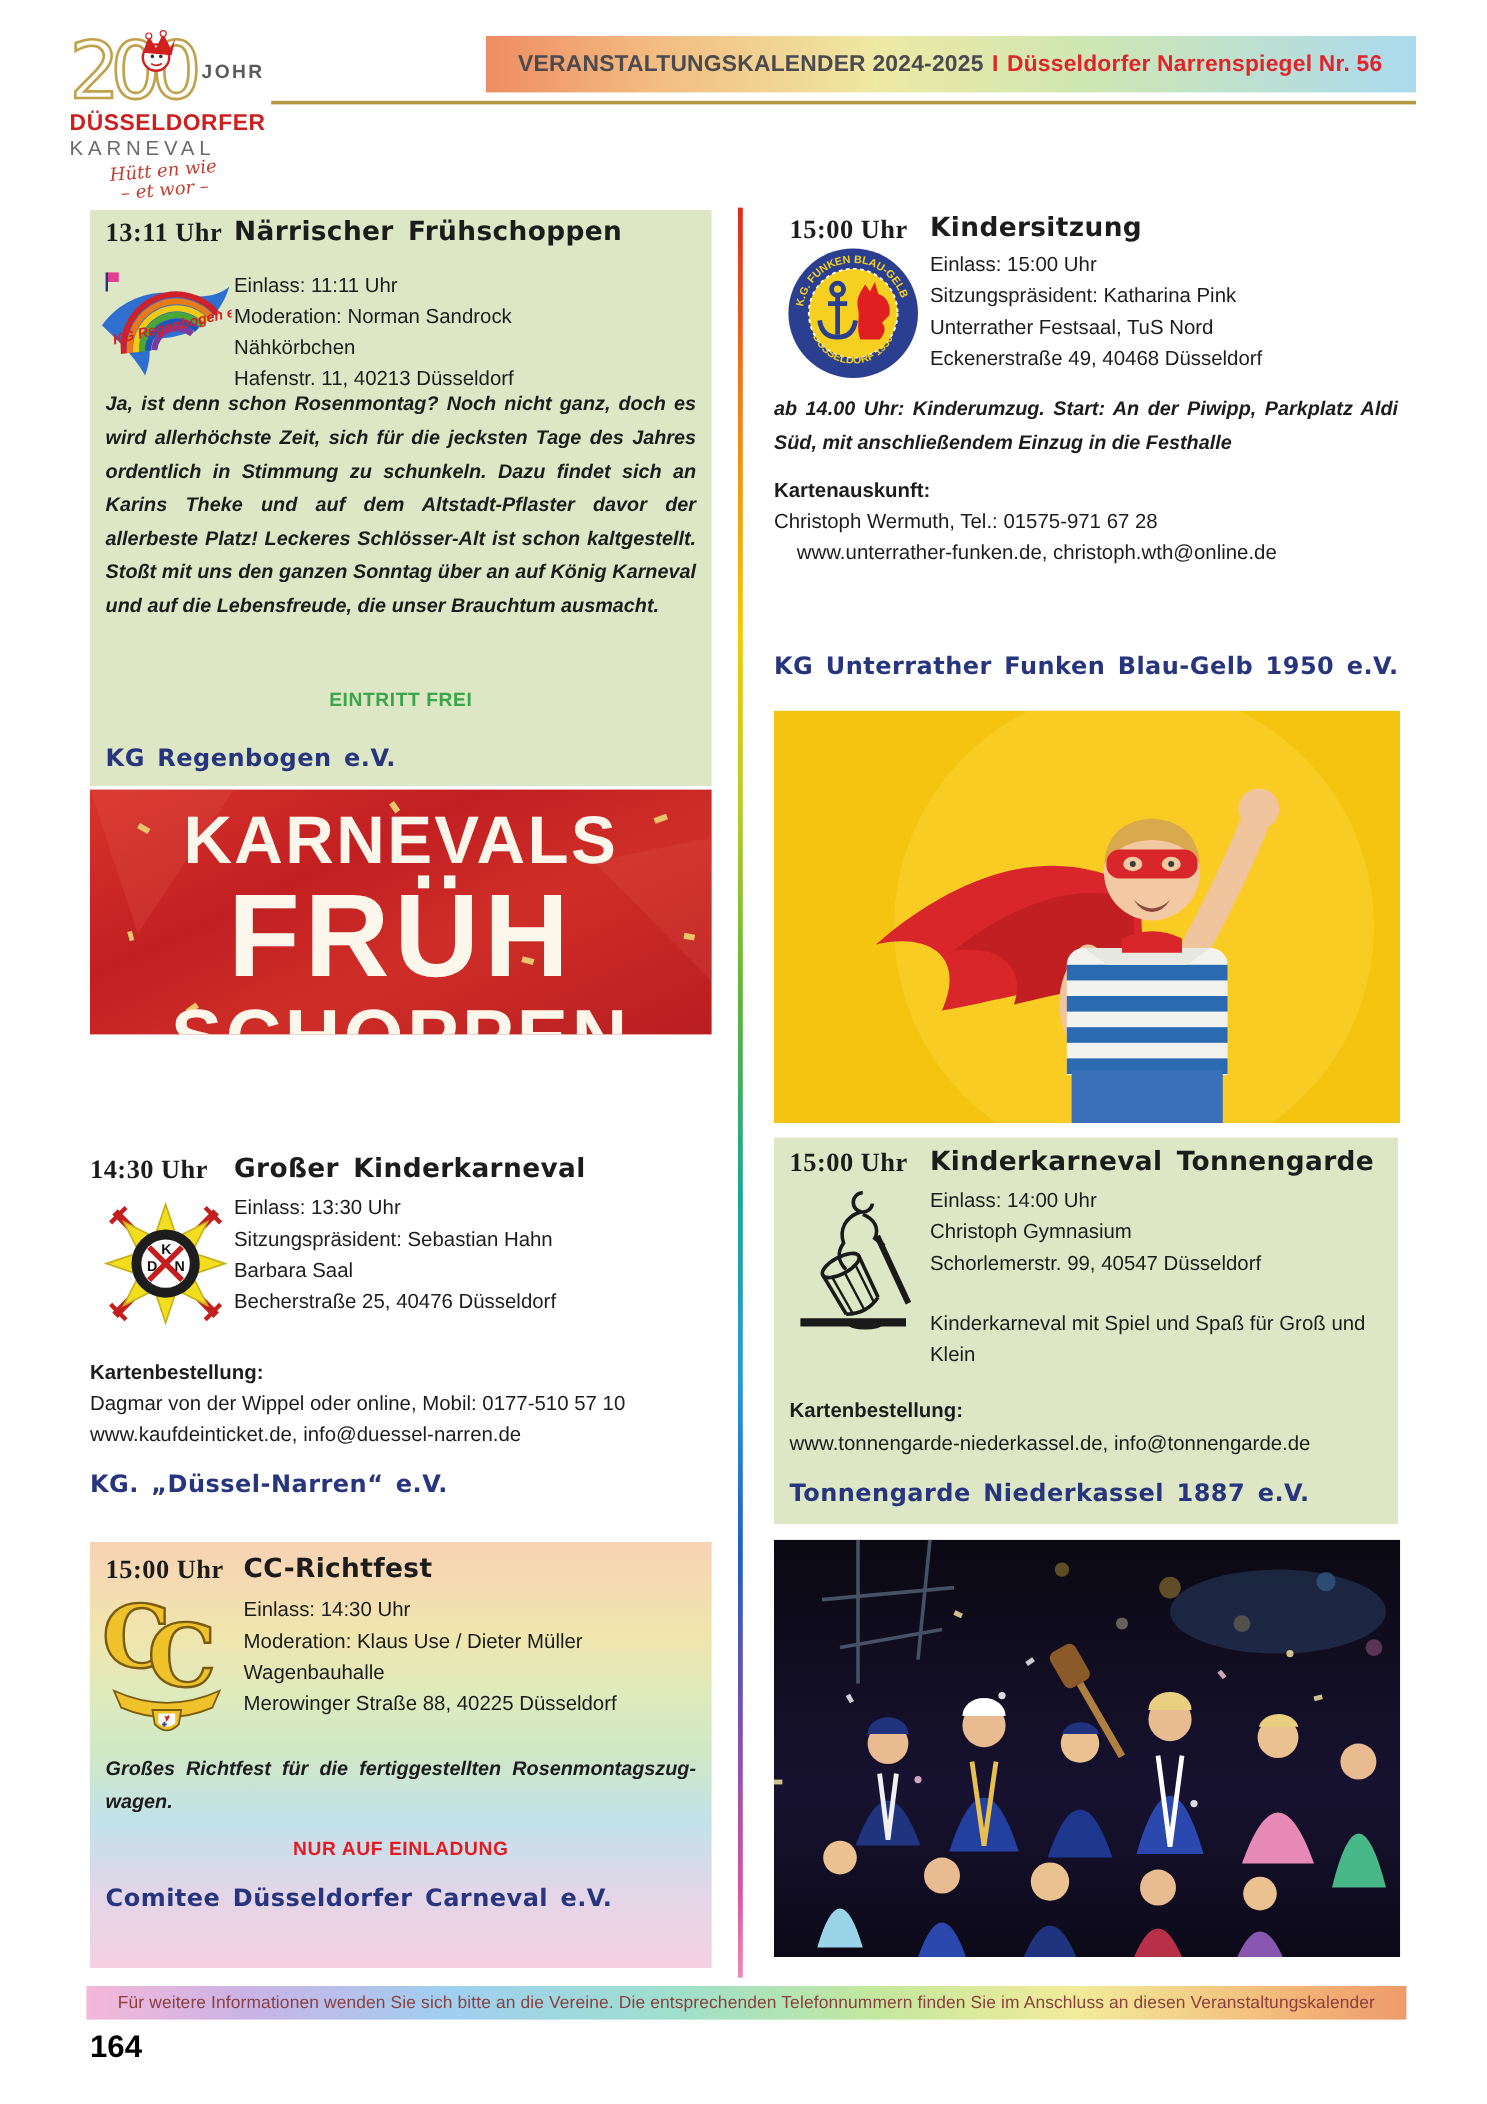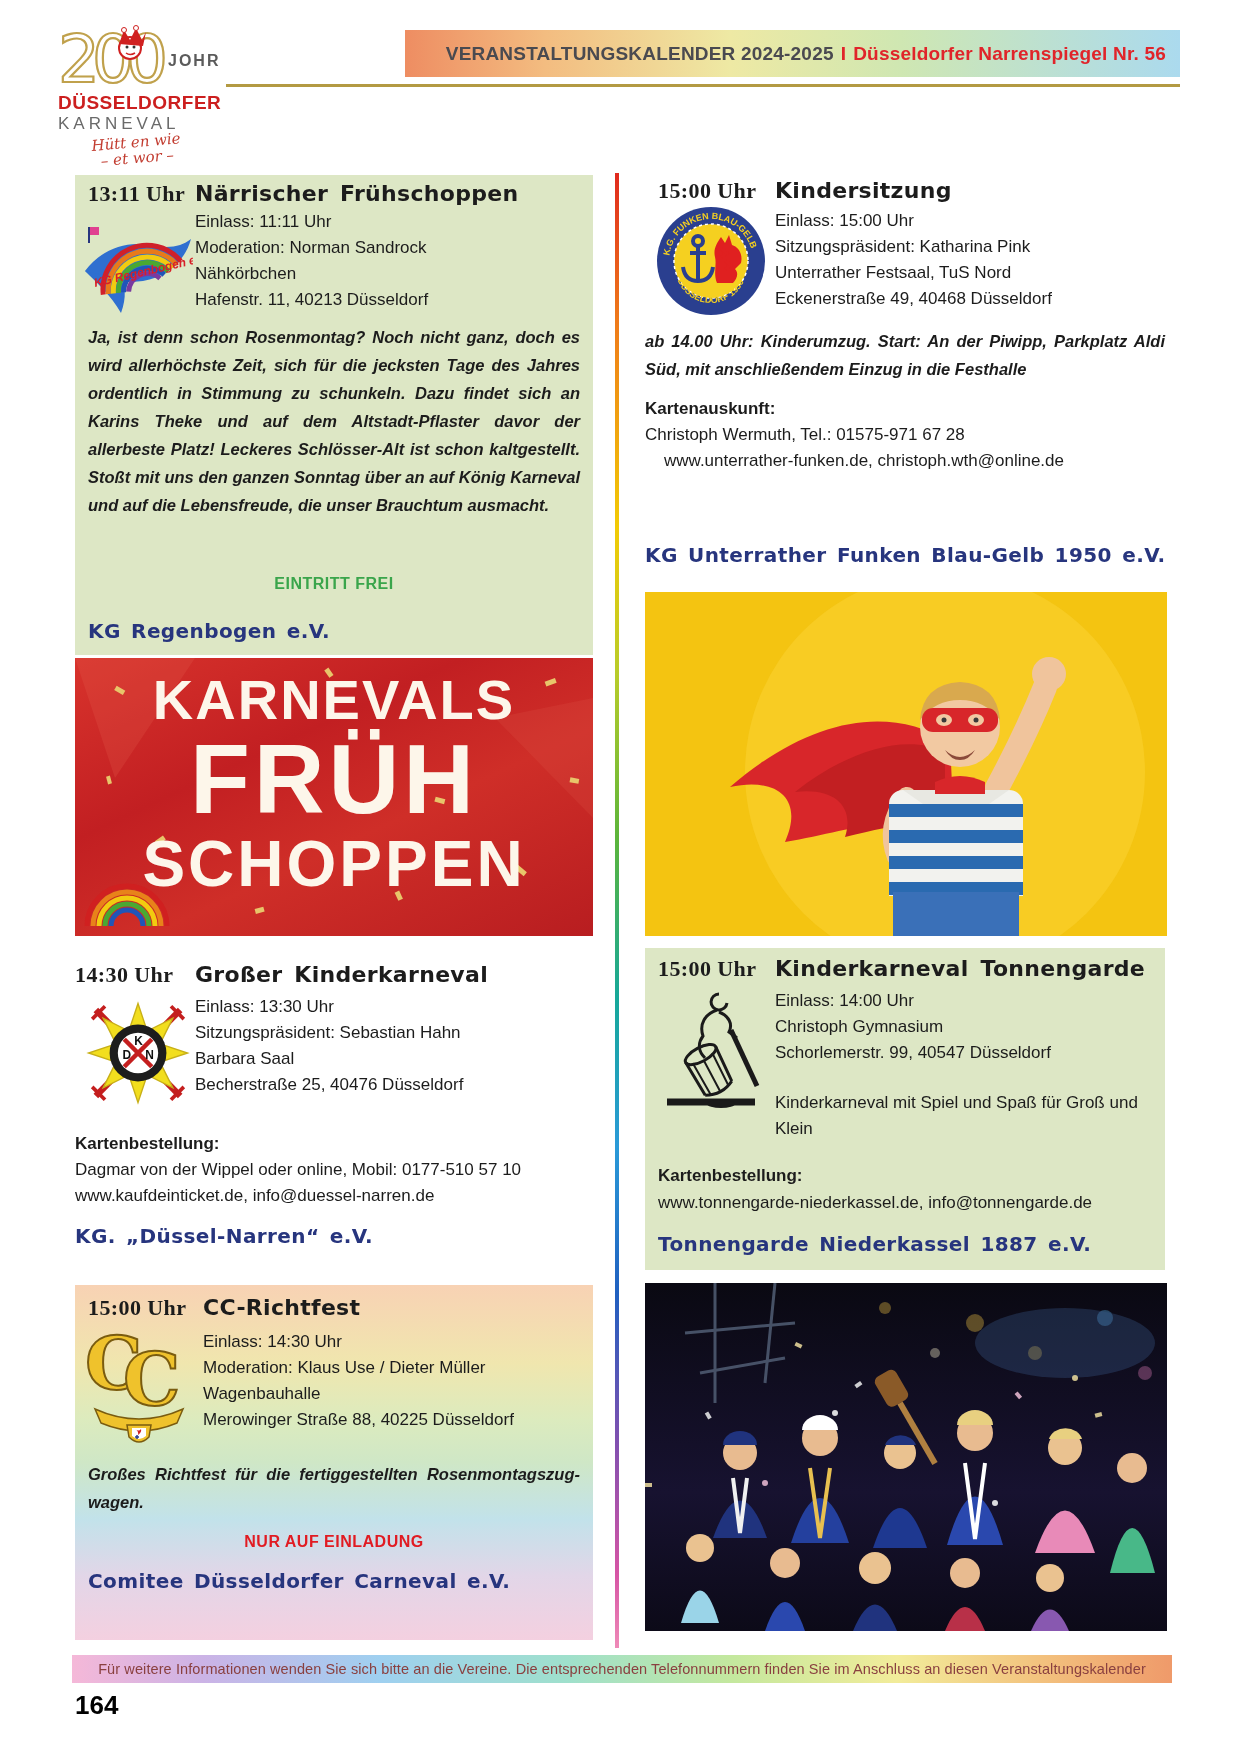--- a/index.html
+++ b/index.html
@@ -7,21 +7,21 @@
   #page{position:relative;width:1239px;height:1753px;background:#fff;overflow:hidden;}
 
   
   #logo-block{position:absolute;left:58px;top:20px;width:230px;height:150px;}
   #logo-200{position:absolute;left:0;top:2px;}
   #logo-johr{position:absolute;left:110px;top:32px;font-size:16px;font-weight:bold;color:#5b5b5b;letter-spacing:2px;}
   #logo-duesseldorfer{position:absolute;left:0;top:72px;font-size:19px;font-weight:bold;color:#cc1f1f;letter-spacing:.5px;}
   #logo-karneval{position:absolute;left:0;top:94px;font-size:17px;color:#6a6a6a;letter-spacing:4px;}
   #logo-slogan{position:absolute;left:34px;top:114px;transform:rotate(-5deg);font-family:"DejaVu Serif",serif;font-style:italic;color:#c23c30;font-size:15px;line-height:16px;text-align:center;}
   #gold-line{position:absolute;left:226px;top:84px;width:954px;height:3px;background:#b39a42;}
-  #banner{position:absolute;left:405px;top:30px;width:775px;height:47px;display:flex;align-items:center;justify-content:flex-end;padding-right:14px;box-sizing:border-box;
+  #banner{position:absolute;left:405px;top:30px;width:775px;height:47px;display:flex;align-items:center;justify-content:flex-end;padding-right:28px;box-sizing:border-box;
     background:linear-gradient(90deg,#ee8d62 0%,#f3bc80 18%,#eee9a4 42%,#cfe7b2 64%,#abdaee 100%);}
   #banner span{font-weight:bold;font-size:19px;letter-spacing:.2px;}
   .banner-dark{color:#4a4a50;} .banner-red{color:#e0242a;}
   #banner .sep{margin:0 7px;}
 
   
   .col-divider{position:absolute;left:615px;top:173px;width:4px;height:1475px;
     background:linear-gradient(180deg,#e02a1e 0%,#ef7a1a 10%,#f2cb05 24%,#b8cc2a 34%,#5cb53a 45%,#16a89a 56%,#2a9ad8 66%,#2060c0 76%,#8050b0 86%,#d655a5 95%,#ef8ab8 100%);}
 
   .event-box{position:absolute;box-sizing:border-box;}
@@ -34,21 +34,21 @@
   .ev-desc{position:absolute;font-style:italic;font-weight:bold;font-size:16.5px;line-height:28px;text-align:justify;}
   .ev-desc-plain{position:absolute;font-size:17px;line-height:26px;}
   .ticket-label{position:absolute;font-weight:bold;font-size:17px;}
   .ticket-line{position:absolute;font-size:17px;}
   .club{position:absolute;font-family:"DejaVu Sans",sans-serif;font-weight:bold;font-size:20px;letter-spacing:.4px;word-spacing:3px;color:#27357e;white-space:nowrap;}
   .notice{position:absolute;left:0;width:100%;text-align:center;font-weight:bold;font-size:16px;letter-spacing:.5px;}
   .notice-green{color:#3aa54b;} .notice-red{color:#e11b22;}
   .ev-logo{position:absolute;}
 
   
-  #poster{position:absolute;left:75px;top:658px;width:518px;height:278px;overflow:hidden;
+  #poster{position:absolute;left:75px;top:658px;width:518px;height:204px;overflow:hidden;
     background:linear-gradient(155deg,#d8332c 0%,#c21f22 35%,#cf2e28 60%,#b81d20 100%);}
   #poster .ptxt{position:relative;text-align:center;color:#fdf6ea;font-family:"Liberation Sans",sans-serif;font-weight:bold;line-height:1;}
   #poster-l1{font-size:56px;letter-spacing:2px;margin-top:14px;}
   #poster-l2{font-size:98px;letter-spacing:4px;margin-top:2px;}
   #poster-l3{font-size:64px;letter-spacing:3px;margin-top:4px;}
   #poster svg{position:absolute;left:0;top:0;}
 
   
   .photo{position:absolute;overflow:hidden;}
   #photo-boy{left:645px;top:592px;width:522px;height:344px;}
@@ -106,21 +106,21 @@
         <path d="M21,75 A39 39 0 0 1 95,68" fill="none" stroke="#e87a1a" stroke-width="5"></path>
         <path d="M26,76 A34 34 0 0 1 90,70" fill="none" stroke="#f2cb10" stroke-width="5"></path>
         <path d="M31,77 A29 29 0 0 1 85,72" fill="none" stroke="#4aa832" stroke-width="5"></path>
         <path d="M36,78 A24 24 0 0 1 80,74" fill="none" stroke="#2055b8" stroke-width="5"></path>
         <path d="M41,79 A19 19 0 0 1 75,76" fill="none" stroke="#7a3aa0" stroke-width="5"></path>
       </g>
       <rect x="8" y="18" width="10" height="8" fill="#e04090"></rect>
       <line x1="8" y1="18" x2="8" y2="34" stroke="#27357e" stroke-width="2"></line>
       <text x="14" y="78" transform="rotate(-13 14 78)" font-size="12" font-style="italic" font-weight="bold" fill="#d81f28">KG Regenbogen e.V</text>
     </svg>
-    <div class="ev-details" style="left:120px;top:34px;">
+    <div class="ev-details" style="left:120px;top:50px;">
       <div>Einlass: 11:11 Uhr</div>
       <div>Moderation: Norman Sandrock</div>
       <div>Nähkörbchen</div>
       <div>Hafenstr. 11, 40213 Düsseldorf</div>
     </div>
     <div class="ev-desc" style="left:13px;top:148px;width:492px;">Ja, ist denn schon Rosenmontag? Noch nicht ganz, doch es wird allerhöchste Zeit, sich für die jecksten Tage des Jahres ordentlich in Stimmung zu schunkeln. Dazu findet sich an Karins Theke und auf dem Altstadt-Pflaster davor der allerbeste Platz! Leckeres Schlösser-Alt ist schon kaltgestellt. Stoßt mit uns den ganzen Sonntag über an auf König Karneval und auf die Lebensfreude, die unser Brauchtum ausmacht.</div>
     <div class="notice notice-green" style="top:400px;">EINTRITT FREI</div>
     <div class="club" style="left:13px;top:444px;">KG Regenbogen e.V.</div>
   </div>
 

